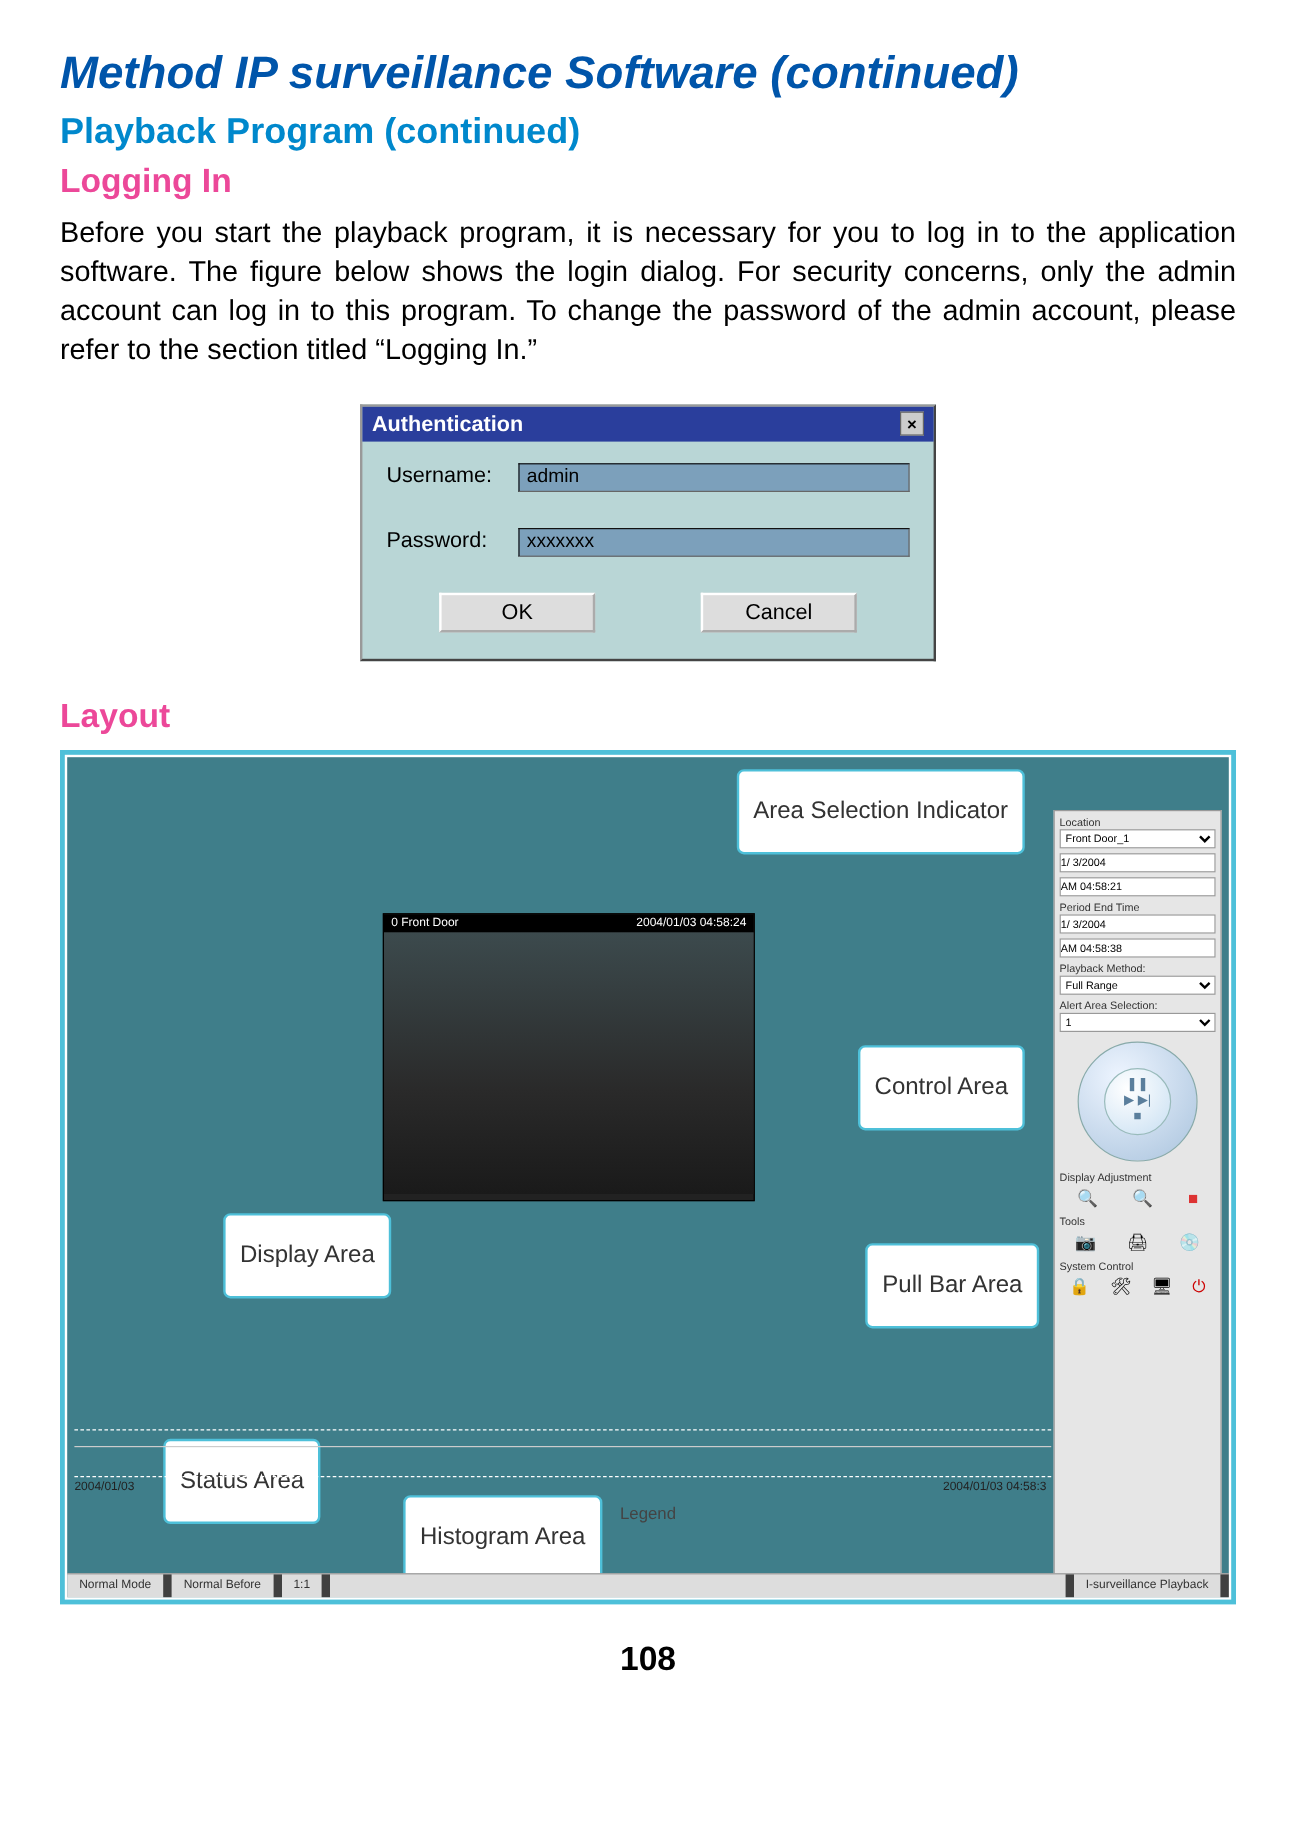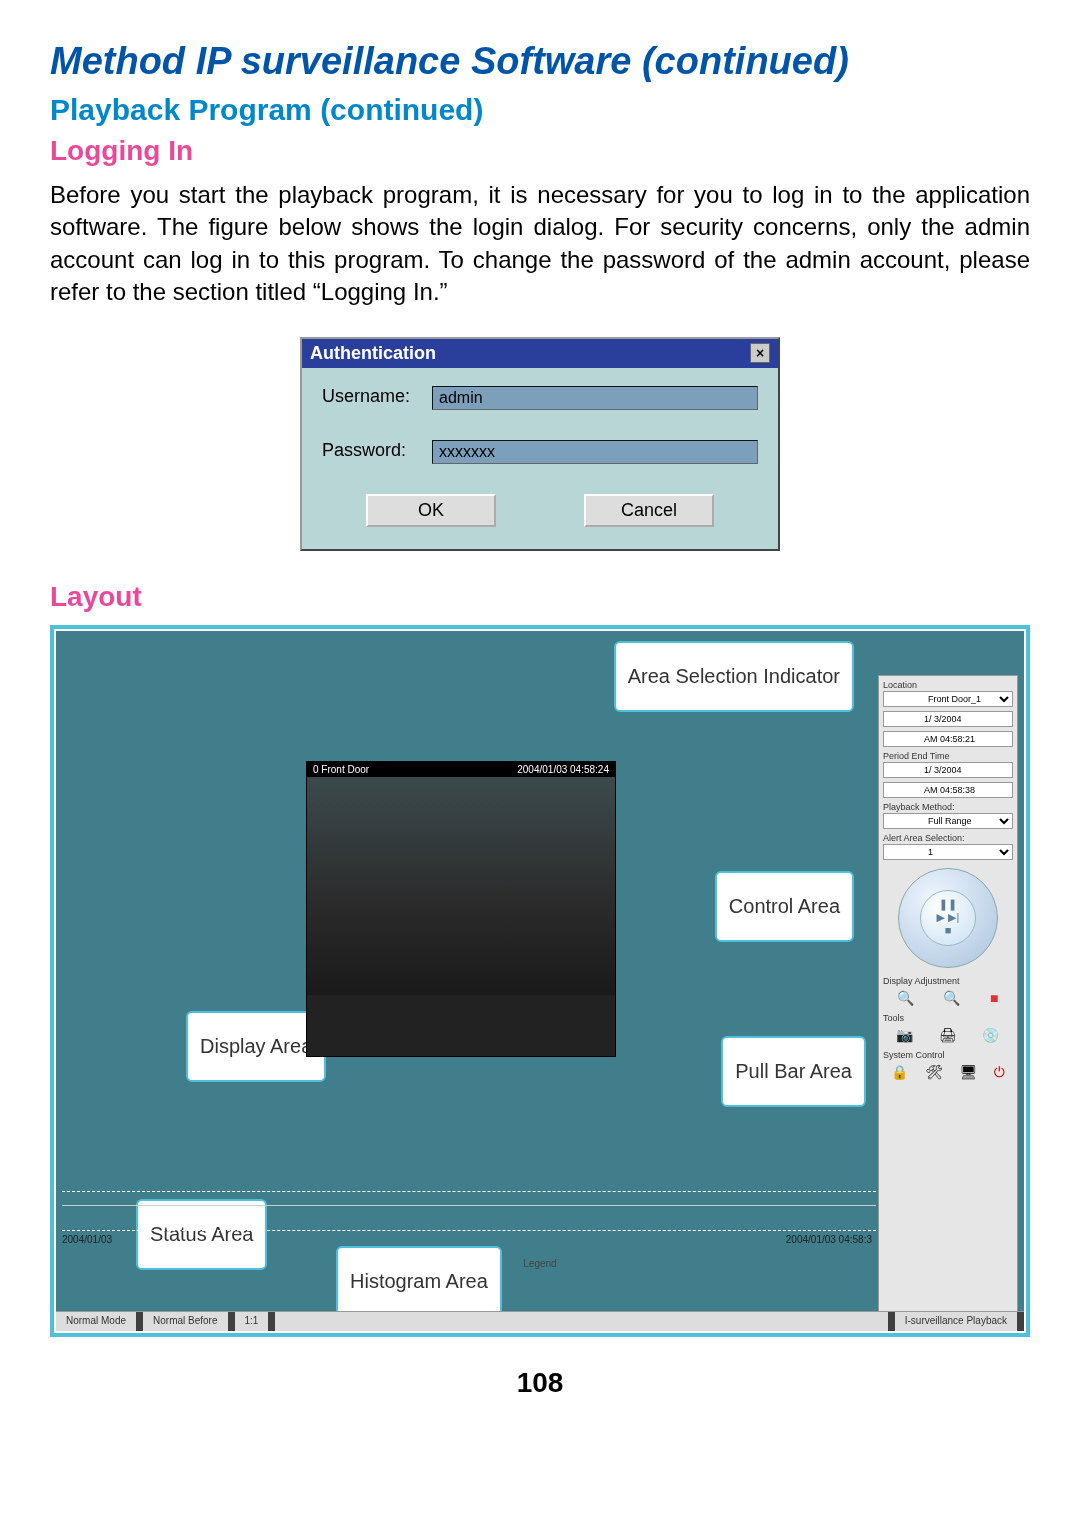--- a/index.html
+++ b/index.html
@@ -14,35 +14,35 @@
   .dialog-close { background:#ccc; border:1px solid #666; width:20px; height:20px; display:flex; align-items:center; justify-content:center; font-family:sans-serif; font-size:14px; color:#000;}
   .dialog-body { padding: 18px 20px 22px; }
   .form-row { display:flex; margin-bottom:30px; }
   .form-label { width:110px; font-size:18px; }
   .form-input { flex:1; background:#7ca0bb; border:1px inset #666; padding:3px 6px; font-size:16px; color:#000; height:24px;}
   .button-row { display:flex; justify-content:space-around; margin-top:12px; }
   .win-button { background:#ddd; border:2px outset #fff; width:130px; padding:4px 0; text-align:center; font-size:18px; }
   .layout-container { border: 4px solid #4ec0d9; padding:2px; }
   .playback-app { position:relative; background:#3f7e8a; height:700px; }
   .callout { position:absolute; background:#fff; border:2px solid #4ec0d9; border-radius:6px; padding:22px 12px; font-size:20px; color:#333; white-space:nowrap; }
-  .video-overlay { position:absolute; left:250px; top:130px; width:310px; height:296px; background:#222; border:1px solid #000; }
+  .video-overlay { position:absolute; left:263px; top:130px; width:310px; height:240px; background:#222; border:1px solid #000; }
   .video-header { background:#000; color:#fff; font-size:10px; padding:2px 6px; display:flex; justify-content:space-between;}
   .video-body { height:218px; background: linear-gradient(180deg,#3c4a4d 0%,#2a2a2a 60%,#1a1a1a 100%); display:flex; align-items:center; justify-content:center; color:#888; font-size:12px;}
   .control-panel { position:absolute; right:6px; top:44px; width:140px; height:640px; background:#e6e6e6; border:1px solid #999; padding:4px; font-size:10px; }
   .control-panel .sect { margin-bottom:4px; }
   .control-panel .label { font-size:9px; color:#333; margin-bottom:1px;}
-  .control-panel select, .control-panel input { width:100%; font-size:9px; border:1px solid #999; background:#fff; height:16px;padding-left:40px;}
+  .control-panel select, .control-panel input { width:100%; font-size:9px; border:1px solid #999; background:#fff; height:16px;}
   .control-dial { width:100px; height:100px; margin:8px auto; position:relative;}
   .dial-outer{width:100%;height:100%;border-radius:50%;background:radial-gradient(circle at 35% 30%,#eef5ff,#a9c3dd);border:1px solid #8aa;}
   .dial-inner{position:absolute;left:22px;top:22px;width:56px;height:56px;border-radius:50%;background:radial-gradient(circle at 35% 30%,#fff,#c8dff2);border:1px solid #9bb;display:flex;flex-direction:column;align-items:center;justify-content:center;gap:2px;}
   .dial-inner .pbicon{color:#5a7e9c;font-size:11px;line-height:1;}
   .icon-row { display:flex; justify-content:space-around; padding:3px 0;}
   .icon-row span{font-size:14px;}
   .histogram-bar { position:absolute; left:6px; right:148px; bottom:60px; top:560px; border-top:1px dashed #fff; border-bottom:1px dashed #fff; height:40px;}
-  .legend-tiny{position:absolute; left:50%; bottom:62px; transform:translateX(-50%); color:#444; font-size:10px;}
+  .legend-tiny{position:absolute; left:50%; bottom:62px; transform:translateX(-50%); color:#444; font-size:14px;}
   .timestamp-left{position:absolute;left:6px;bottom:86px;color:#222;font-size:10px;}
   .timestamp-right{position:absolute;right:152px;bottom:86px;color:#222;font-size:10px;}
   .statusbar{position:absolute;left:0;right:0;bottom:0;height:20px;background:#ddd;border-top:1px solid #999;display:flex;font-size:10px;color:#333;}
   .statusbar div{border-right:7px solid #404040;padding:3px 10px;}
   .page-number { text-align:center; font-weight:bold; font-size:28px; margin-top:30px;}
   .pullbar{position:absolute;left:6px;right:148px;bottom:120px;height:6px;border-top:1px solid #ccc;}
 </style>
 </head>
 <body>
 

